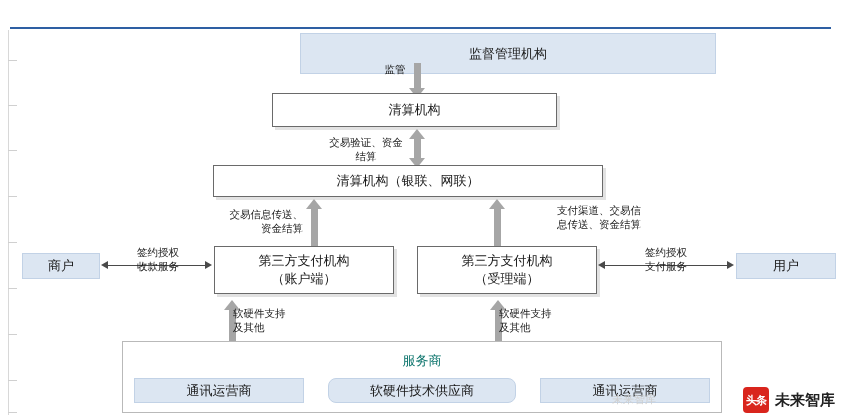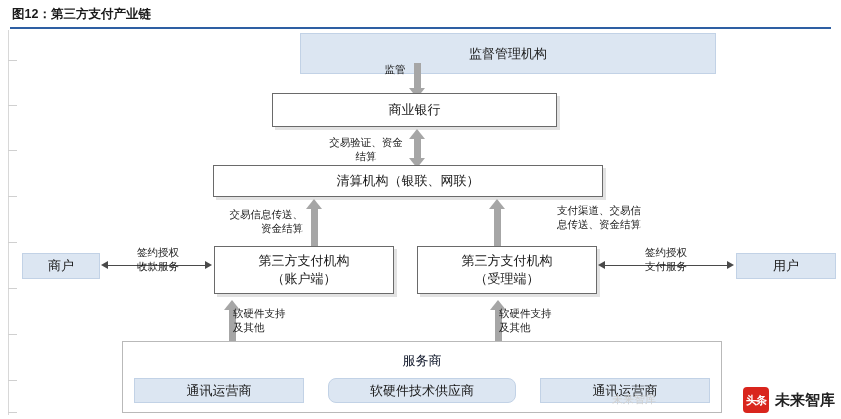--- a/index.html
+++ b/index.html
@@ -99,21 +99,20 @@
   .wm-text{font-size:15px;color:#222;font-weight:bold;}
   .wm-faint{
     position:absolute;right:185px;bottom:12px;
     font-size:11px;color:#cfcfcf;
   }
 </style>
 </head>
 <body>
 
 <div class="title-bar">
-  <div class="title-text">图12：第三方支付产业链</div>
   <div class="title-rule"></div>
 </div>
 
 <div class="tick-col"></div>
 <div class="tick" style="top:60px"></div>
 <div class="tick" style="top:105px"></div>
 <div class="tick" style="top:150px"></div>
 <div class="tick" style="top:196px"></div>
 <div class="tick" style="top:242px"></div>
 <div class="tick" style="top:288px"></div>
@@ -125,21 +124,21 @@
   <span>监督管理机构</span>
 </div>
 
 <div class="arrow-v">
   <div class="shaft-v" style="left:414px;top:63px;height:26px;"></div>
   <div class="head-down" style="left:409px;top:88px;"></div>
 </div>
 <div class="lbl" style="left:381px;top:63px;width:28px;">监管</div>
 
 <div class="box b-white b-shadow" style="left:272px;top:93px;width:285px;height:34px;">
-  <span>商业银行</span>
+  <span>清算机构</span>
 </div>
 
 <div class="arrow-v">
   <div class="head-up" style="left:409px;top:129px;"></div>
   <div class="shaft-v" style="left:414px;top:138px;height:22px;"></div>
   <div class="head-down" style="left:409px;top:158px;"></div>
 </div>
 <div class="lbl" style="left:325px;top:136px;width:82px;">交易验证、资金结算</div>
 
 <div class="box b-white b-shadow" style="left:213px;top:165px;width:390px;height:32px;">
@@ -202,21 +201,21 @@
 及其他</div>
 
 <div class="arrow-v">
   <div class="head-up" style="left:490px;top:300px;"></div>
   <div class="shaft-v" style="left:495px;top:309px;height:33px;"></div>
 </div>
 <div class="lbl" style="left:499px;top:307px;width:78px;text-align:left;">软硬件支持
 及其他</div>
 
 <div class="box b-outline" style="left:122px;top:341px;width:600px;height:72px;display:block;">
-  <div style="font-size:13px;text-align:center;margin-top:10px;color:#0f172a;">服务商</div>
+  <div style="font-size:13px;text-align:center;margin-top:10px;color:#0f766e;">服务商</div>
 </div>
 
 <div class="box b-blue" style="left:134px;top:378px;width:170px;height:25px;">
   <span>通讯运营商</span>
 </div>
 <div class="box b-blue" style="left:328px;top:378px;width:188px;height:25px;border-radius:8px;">
   <span>软硬件技术供应商</span>
 </div>
 <div class="box b-blue" style="left:540px;top:378px;width:170px;height:25px;">
   <span>通讯运营商</span>

